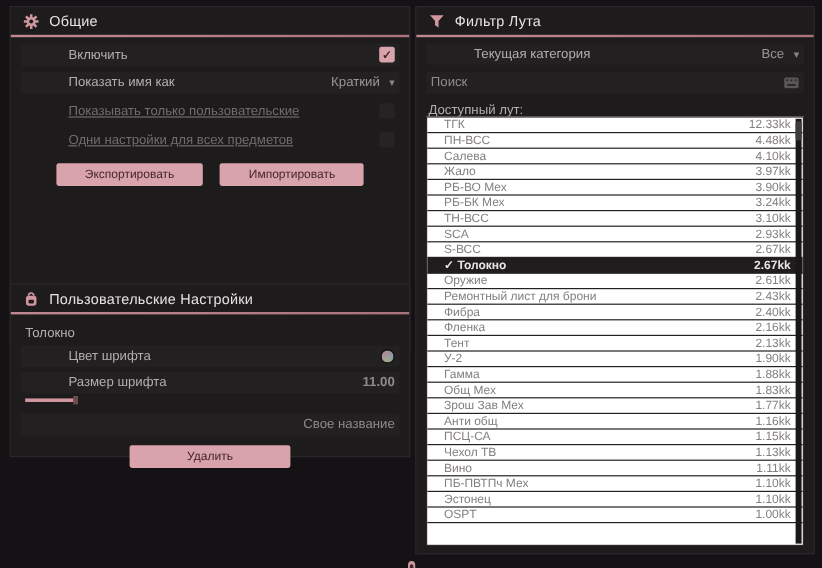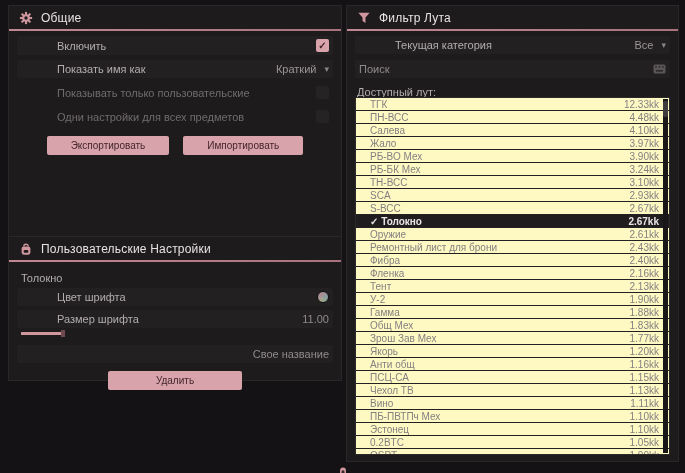--- a/index.html
+++ b/index.html
@@ -9,55 +9,55 @@
   #panel-general { left:8px; top:5px; width:334px; height:284px; }
   #panel-custom  { left:8px; top:236px; width:334px; height:145px; }
   #panel-loot    { left:346px; top:5px; width:333px; height:457px; }
   .panel-header { display:flex; align-items:center; gap:8px; padding:5px 10px 4px 10px; }
   .panel-title { font-size:12px; color:#e9e2e3; letter-spacing:.2px; }
   .panel-underline { height:2px; background:linear-gradient(90deg,#c08892,#a9737d); }
   .row { display:flex; align-items:center; justify-content:space-between;
     margin:5px 8px 0 8px; padding:3px 4px; font-size:11px; }
   .band { background:#232021; border-radius:2px; }
   .lbl { color:#b3adae;padding-left:36px; }
-  .lbl.dim { color:#716c6d; }
+  .lbl.dim { color:#716c6d;text-decoration:underline; }
   .checkbox { width:13px; height:13px; border-radius:2px; background:#262324;
     display:flex; align-items:center; justify-content:center;
     font-size:10px; color:#44262b; font-weight:bold; }
   .checkbox.checked { background:#d8a3aa; }
   .checkbox.checked::after { content:"✓"; }
   .dropdown { display:flex; align-items:center; gap:8px; color:#9a9495; font-size:11px; }
   .chevron { color:#8a8486; font-size:9px; }
   .btn-row { display:flex; justify-content:center; gap:14px; margin-top:10px; }
   .btn { background:#d8a3aa; color:#44262b; font-size:10px; border:none;
     border-radius:2px; padding:4px 24px; font-family:inherit; }
   .btn.wide { padding:4px 48px; }
   .item-label { margin:10px 8px 0 12px; font-size:11px; color:#b3adae; }
   .slider-wrap { margin:2px 12px 0 12px; height:8px; position:relative; }
   .slider-fill { position:absolute; left:0; top:2px; width:42px; height:3px; background:#cf969e; }
   .slider-handle { position:absolute; left:40px; top:0; width:4px; height:7px; background:#6e4a50; }
   .color-wheel { width:12px; height:12px; border-radius:50%;
     background:conic-gradient(#a88f8f,#8f9aa8,#8fa893,#a8a58f,#a88f9b,#a88f8f);
     border:1px solid #141214; }
   .loot-label { margin:8px 10px 2px 10px; font-size:11px; color:#b3adae; }
   .loot-list { position:absolute; left:8px; right:8px; top:91px; bottom:6px;
-    border:1px solid #2c292b; background:#fef9c3; overflow:hidden; }
+    border:1px solid #2c292b; background:#ffffff; overflow:hidden; }
   .loot-row { display:flex; justify-content:space-between; align-items:center;
     height:13px; padding:0 10px 0 14px; font-size:10px;
     border-bottom:1px solid #242122; }
   .loot-row .loot-name { color:#847f80; white-space:nowrap; }
   .loot-row .loot-value { color:#847f80; }
   .loot-row.selected .loot-name, .loot-row.selected .loot-value { color:#eae4e5; font-weight:bold; }
   .loot-row.selected { background:#201d1e;gap:16px; }
   .scrollbar { position:absolute; right:1px; top:1px; width:5px; bottom:1px; background:#191718; }
   .scroll-handle { position:absolute; right:0; top:2px; width:5px; height:16px;
     background:#403c3e; border-radius:2px; }
   .search-icon-box { color:#8a8486; display:flex; align-items:center; }
   .input-placeholder { color:#8f8a8b; }
-  .value-text { color:#8f8a8b; }
+  .value-text { color:#8f8a8b;font-weight:bold; }
   #bottom-grip { position:absolute; left:336px; top:461px; width:14px; height:14px; }
   .hdr-icon { flex:0 0 auto; display:flex; }
 </style>
 </head>
 <body>
 
 <div class="panel" id="panel-general">
   <div class="panel-header">
     <span class="hdr-icon">
       <svg width="14" height="14" viewBox="0 0 16 16">
@@ -256,24 +256,20 @@
       </div>
       <div class="loot-row">
         <span class="loot-name">Общ Мех</span>
         <span class="loot-value">1.83kk</span>
       </div>
       <div class="loot-row">
         <span class="loot-name">Зрош Зав Мех</span>
         <span class="loot-value">1.77kk</span>
       </div>
       <div class="loot-row">
-        <span class="loot-name">Якорь</span>
-        <span class="loot-value">1.20kk</span>
-      </div>
-      <div class="loot-row">
         <span class="loot-name">Анти общ</span>
         <span class="loot-value">1.16kk</span>
       </div>
       <div class="loot-row">
         <span class="loot-name">ПСЦ-СА</span>
         <span class="loot-value">1.15kk</span>
       </div>
       <div class="loot-row">
         <span class="loot-name">Чехол ТВ</span>
         <span class="loot-value">1.13kk</span>
@@ -282,24 +278,20 @@
         <span class="loot-name">Вино</span>
         <span class="loot-value">1.11kk</span>
       </div>
       <div class="loot-row">
         <span class="loot-name">ПБ-ПВТПч Мех</span>
         <span class="loot-value">1.10kk</span>
       </div>
       <div class="loot-row">
         <span class="loot-name">Эстонец</span>
         <span class="loot-value">1.10kk</span>
-      </div>
-      <div class="loot-row">
-        <span class="loot-name">0.2BTC</span>
-        <span class="loot-value">1.05kk</span>
       </div>
       <div class="loot-row">
         <span class="loot-name">OSPT</span>
         <span class="loot-value">1.00kk</span>
       </div>
     </div>
 </div>
 
 <div id="bottom-grip">
   <svg width="14" height="14" viewBox="0 0 14 14">

